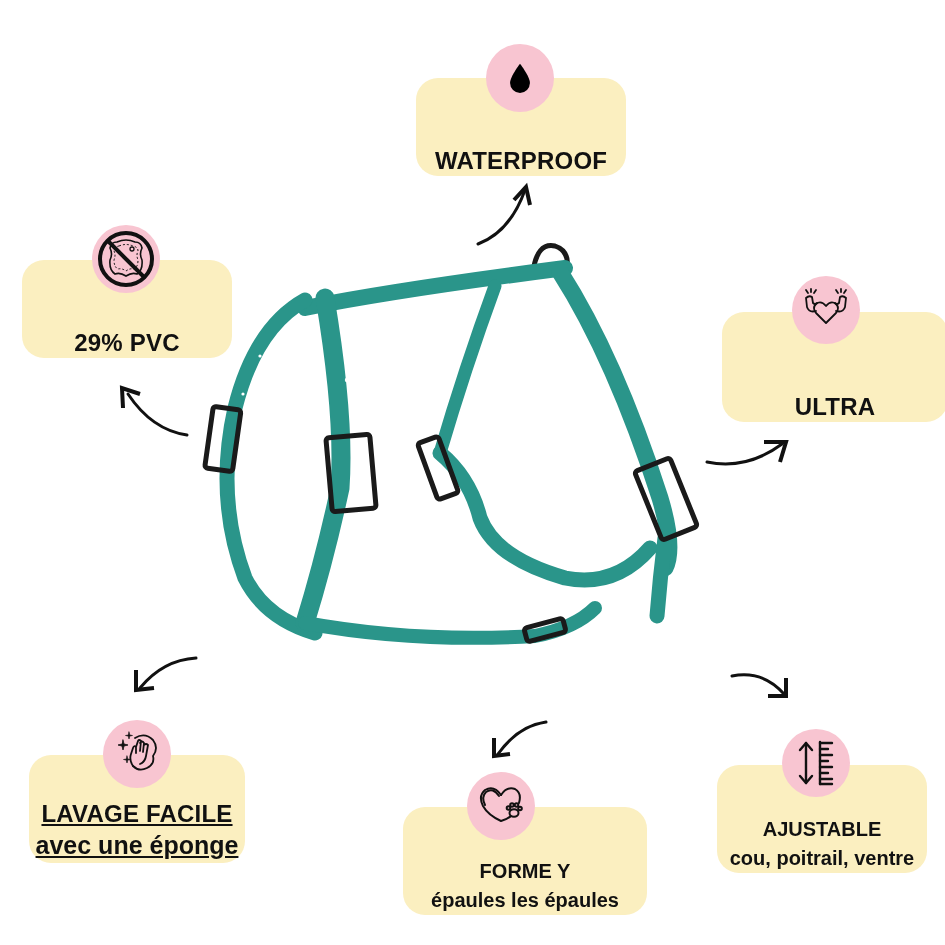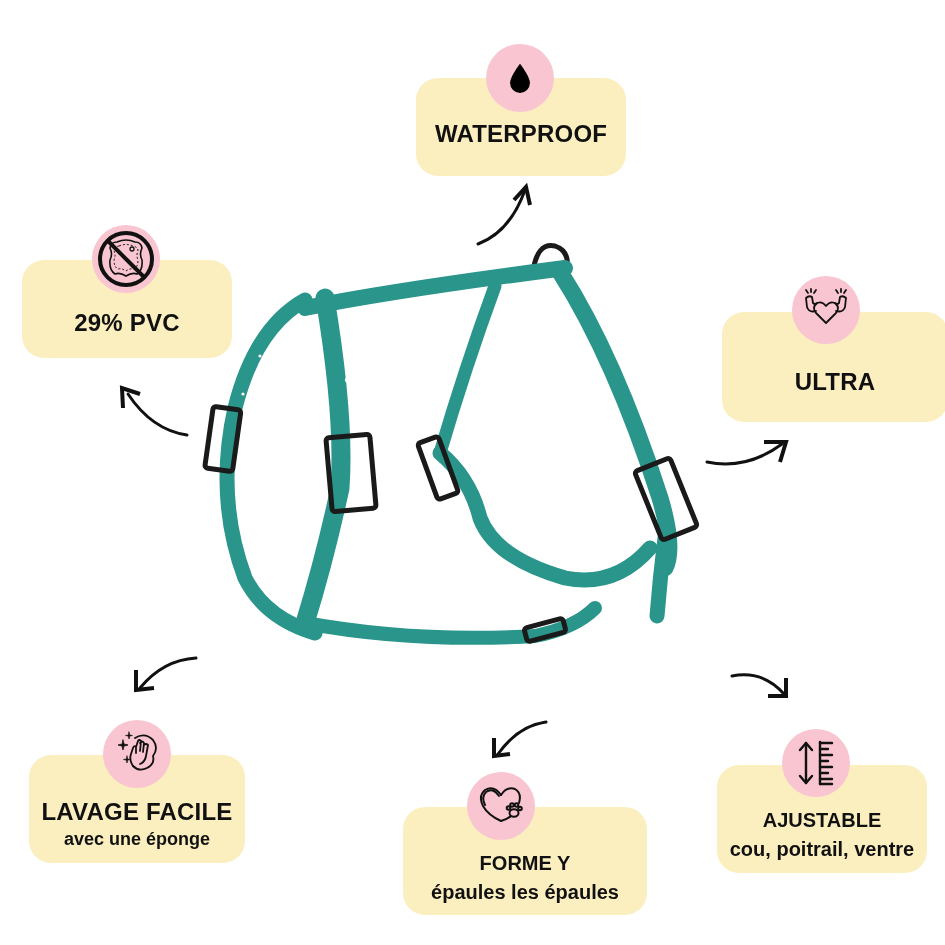--- a/index.html
+++ b/index.html
@@ -1,20 +1,20 @@
 <!DOCTYPE html>
 <html><head>
 <meta charset="utf-8">
 <style>
   html, body { margin:0; padding:0; background:#ffffff; }
   body { width:945px; height:945px; position:relative; overflow:hidden; font-family:"Liberation Sans", sans-serif; }
-  .card { position:absolute; background:#fbefc0; border-radius:22px; display:flex; flex-direction:column; align-items:center; justify-content:center; color:#111; font-weight:bold; text-align:center; }
+  .card { position:absolute; background:#fbefc0; border-radius:22px; display:flex; flex-direction:column; align-items:center; justify-content:flex-end; color:#111; font-weight:bold; text-align:center; }
   .badge { position:absolute; width:68px; height:68px; border-radius:50%; background:#f8c5d1; display:flex; align-items:center; justify-content:center; }
   .t1 { font-size:24px; line-height:1.25; letter-spacing:0.2px; }
-  .t2 { font-size:18px; line-height:1.35; }
+  .t2 { font-size:25px; line-height:1.35; }
   .t3 { font-size:20px; line-height:1.45; }
   .arrow { position:absolute; overflow:visible; }
   #harness { position:absolute; left:195px; top:238px; }
 </style>
 </head>
 <body>
 
 <div class="card" style="left:416px; top:78px; width:210px; height:98px; padding-top:14px; box-sizing:border-box;">
   <span class="t1">WATERPROOF</span>
 </div>
@@ -43,21 +43,21 @@
 <div class="badge" style="left:792px; top:276px;">
   <svg width="54" height="54" viewBox="0 0 54 54" fill="none" stroke="#111" stroke-width="1.8" stroke-linecap="round" stroke-linejoin="round">
     <path d="M27 40 L17 30 Q13 25 17 21 Q22 17 27 23 Q32 17 37 21 Q41 25 37 30 Z"></path>
     <path d="M17 28 Q10 30 8 24 L7 15 Q10 12 13 14 L14 20 Q16 22 18 20"></path>
     <path d="M37 28 Q44 30 46 24 L47 15 Q44 12 41 14 L40 20 Q38 22 36 20"></path>
     <path d="M9 10 L7 7 M12 9 L12 6 M15 10 L17 7"></path>
     <path d="M45 10 L47 7 M42 9 L42 6 M39 10 L37 7"></path>
   </svg>
 </div>
 
-<div class="card" style="left:29px; top:755px; width:216px; height:108px; padding-top:30px; box-sizing:border-box;">
+<div class="card" style="left:29px; top:755px; width:216px; height:108px; padding-top:30px; box-sizing:border-box;text-decoration:underline;">
   <span class="t1">LAVAGE FACILE</span>
   <span class="t2">avec une éponge</span>
 </div>
 <div class="badge" style="left:103px; top:720px;">
   <svg width="56" height="56" viewBox="0 0 56 56" fill="none" stroke="#111" stroke-width="1.8" stroke-linecap="round" stroke-linejoin="round">
     <path d="M26 12 Q36 6 44 14 Q50 22 44 30 Q46 38 38 42 Q30 46 24 40"></path>
     <path d="M24 40 Q20 34 22 28 L24 22 Q25 19 27 21 L27 27 M27 21 L29 15 Q30 13 32 15 L31 25 M31 17 Q33 14 35 17 L34 26 M35 19 Q37 17 39 19 L37 30 Q36 36 31 38"></path>
     <path d="M14 14 L15 18 L19 19 L15 20 L14 24 L13 20 L9 19 L13 18 Z" fill="#111" stroke-width="0.8"></path>
     <path d="M20 6 L20.8 9 L23.5 9.5 L20.8 10 L20 13 L19.2 10 L16.5 9.5 L19.2 9 Z" fill="#111" stroke-width="0.6"></path>
     <path d="M18 30 L18.8 33 L21.5 33.5 L18.8 34 L18 37 L17.2 34 L14.5 33.5 L17.2 33 Z" fill="#111" stroke-width="0.6"></path>

